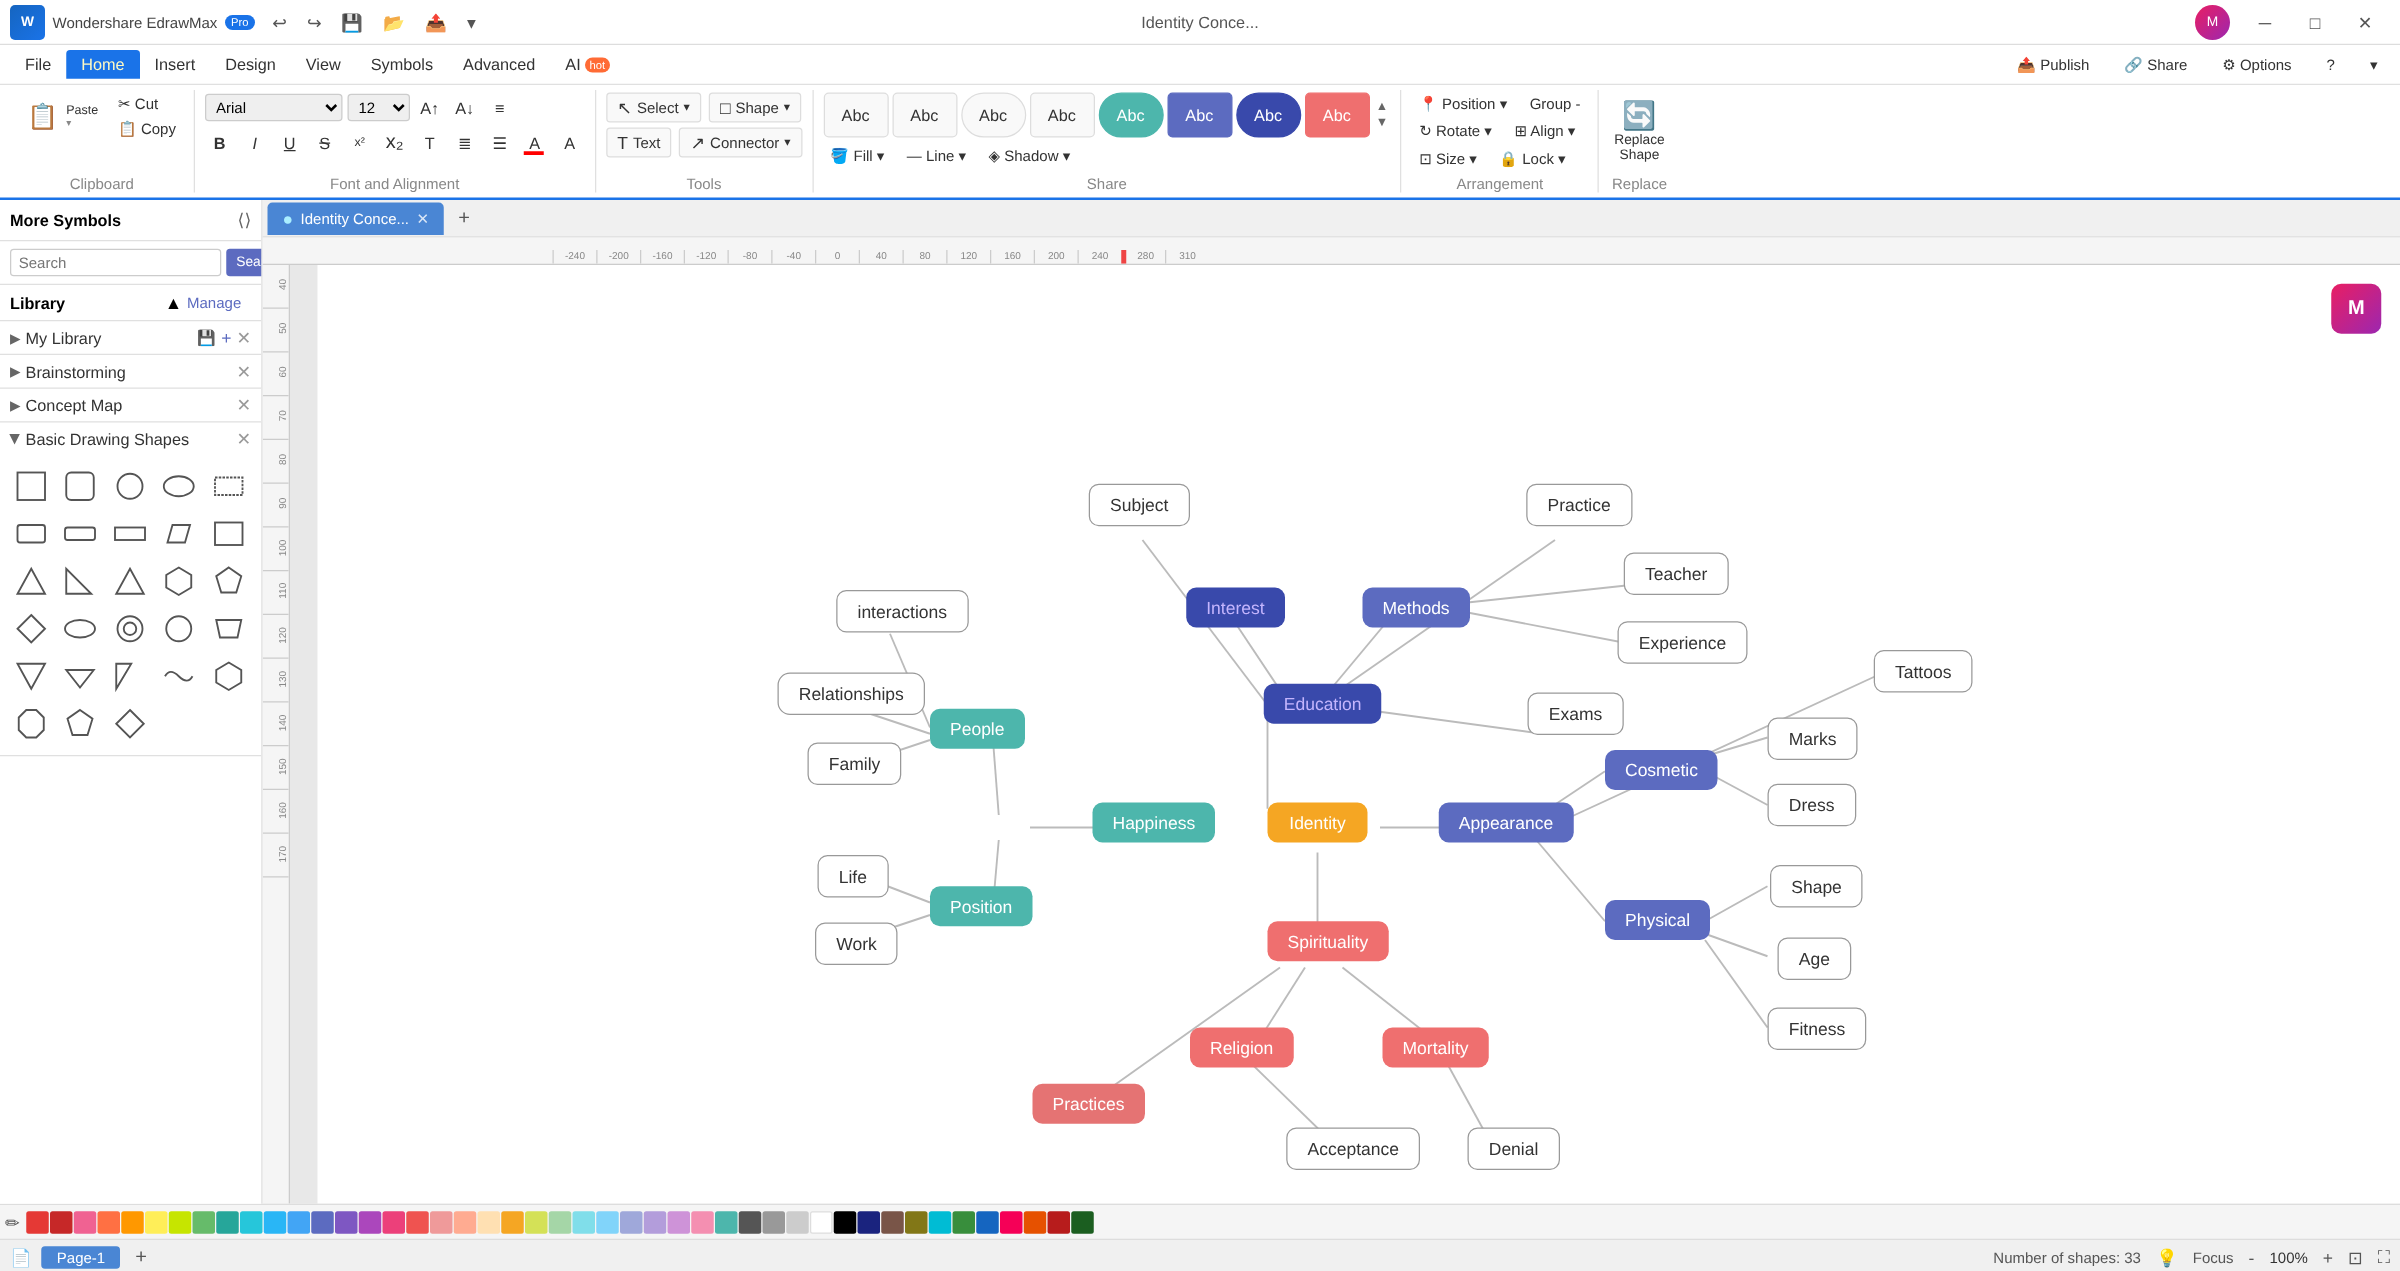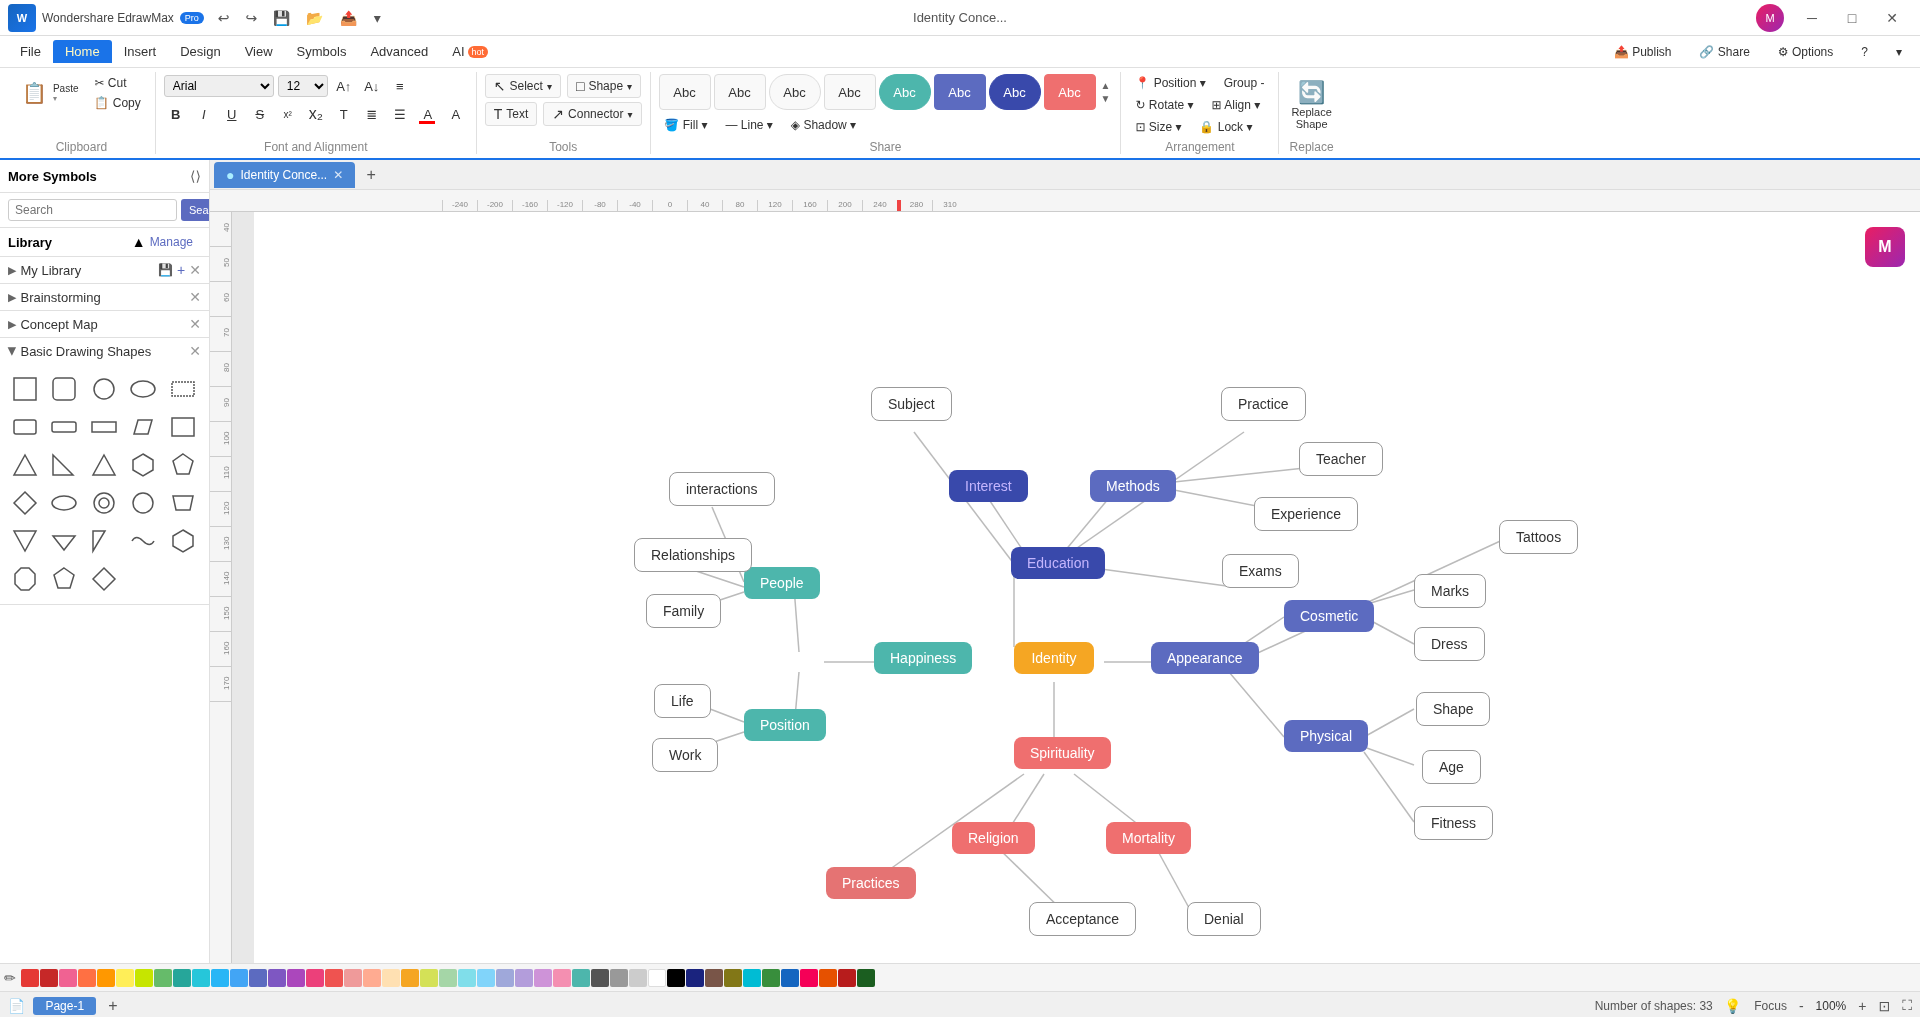--- a/index.html
+++ b/index.html
@@ -594,49 +594,49 @@
         <div class="node node-salmon" style="left:698px;top:610px;min-width:75px;z-index:2;">Religion</div>
 
         <div class="node node-salmon" style="left:852px;top:610px;min-width:80px;z-index:2;">Mortality</div>
 
         <div class="node node-outline" style="left:617px;top:175px;min-width:70px;z-index:2;">Subject</div>
 
         <div class="node node-outline" style="left:967px;top:175px;min-width:70px;z-index:2;">Practice</div>
 
         <div class="node node-outline" style="left:1045px;top:230px;min-width:70px;z-index:2;">Teacher</div>
 
-        <div class="node node-outline" style="left:1000px;top:285px;min-width:85px;z-index:2;">Experience</div>
+        <div class="node node-outline" style="left:1040px;top:285px;min-width:85px;z-index:2;">Experience</div>
 
         <div class="node node-outline" style="left:968px;top:342px;min-width:65px;z-index:2;">Exams</div>
 
         <div class="node node-outline" style="left:1160px;top:362px;min-width:65px;z-index:2;">Marks</div>
 
         <div class="node node-outline" style="left:1160px;top:415px;min-width:65px;z-index:2;">Dress</div>
 
         <div class="node node-outline" style="left:1162px;top:480px;min-width:65px;z-index:2;">Shape</div>
 
         <div class="node node-outline" style="left:1168px;top:538px;min-width:55px;z-index:2;">Age</div>
 
         <div class="node node-outline" style="left:1160px;top:594px;min-width:65px;z-index:2;">Fitness</div>
 
         <div class="node node-outline" style="left:1245px;top:308px;min-width:70px;z-index:2;">Tattoos</div>
 
         <div class="node node-outline" style="left:415px;top:260px;min-width:88px;z-index:2;">interactions</div>
 
-        <div class="node node-outline" style="left:380px;top:326px;min-width:100px;z-index:2;">Relationships</div>
+        <div class="node node-outline" style="left:368px;top:326px;min-width:100px;z-index:2;border-radius:10px;">Relationships</div>
 
         <div class="node node-outline" style="left:392px;top:382px;min-width:65px;z-index:2;">Family</div>
 
         <div class="node node-outline" style="left:400px;top:472px;min-width:55px;z-index:2;">Life</div>
 
         <div class="node node-outline" style="left:398px;top:526px;min-width:58px;z-index:2;">Work</div>
 
         <div class="node node-outline" style="left:775px;top:690px;min-width:90px;z-index:2;">Acceptance</div>
 
-        <div class="node node-outline" style="left:920px;top:690px;min-width:65px;z-index:2;margin-left:13px;">Denial</div>
+        <div class="node node-outline" style="left:920px;top:690px;min-width:65px;z-index:2;">Denial</div>
 
         <div style="position:absolute;top:15px;right:15px;width:40px;height:40px;background:linear-gradient(135deg,#e91e63,#9c27b0);border-radius:8px;display:flex;align-items:center;justify-content:center;color:white;font-size:16px;font-weight:bold;z-index:3;">M</div>
       </div>
     </div>
   </div>
 </div>
 
 <div id="color-palette">
   <span style="font-size:14px;color:#555;margin-right:4px;cursor:pointer;">✏</span>
   <div class="color-swatch" style="background:#e53935;"></div>

